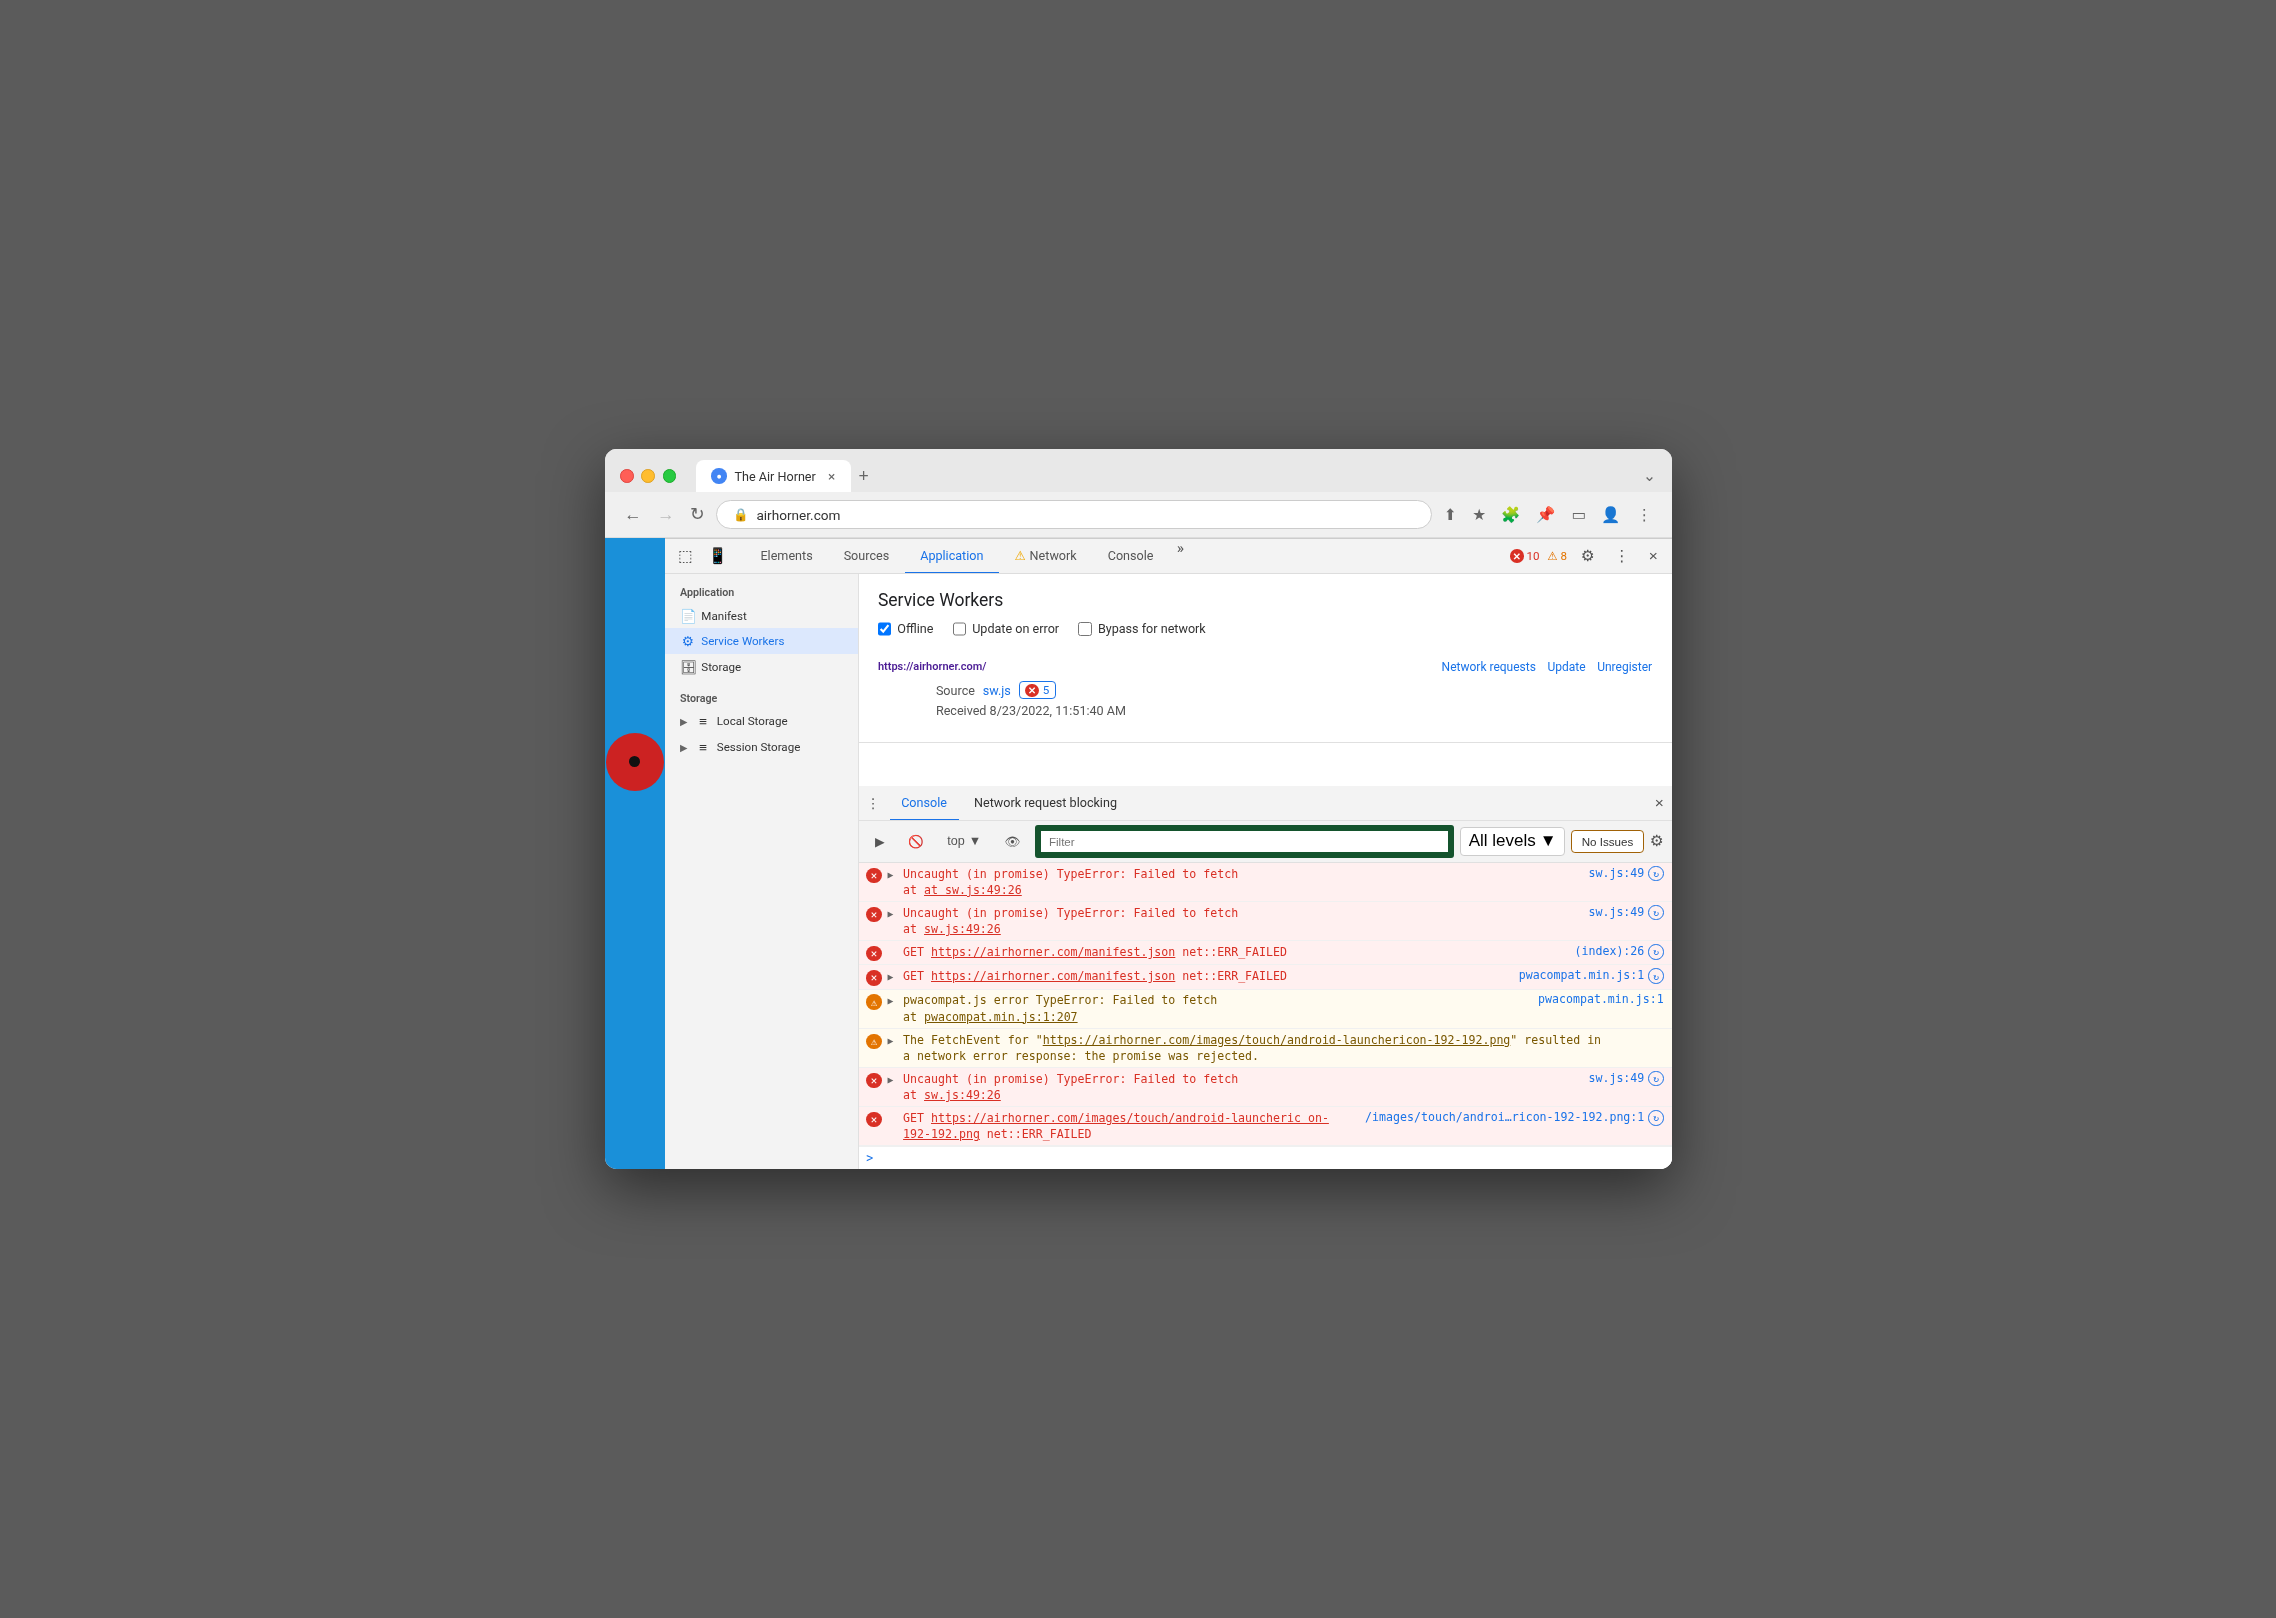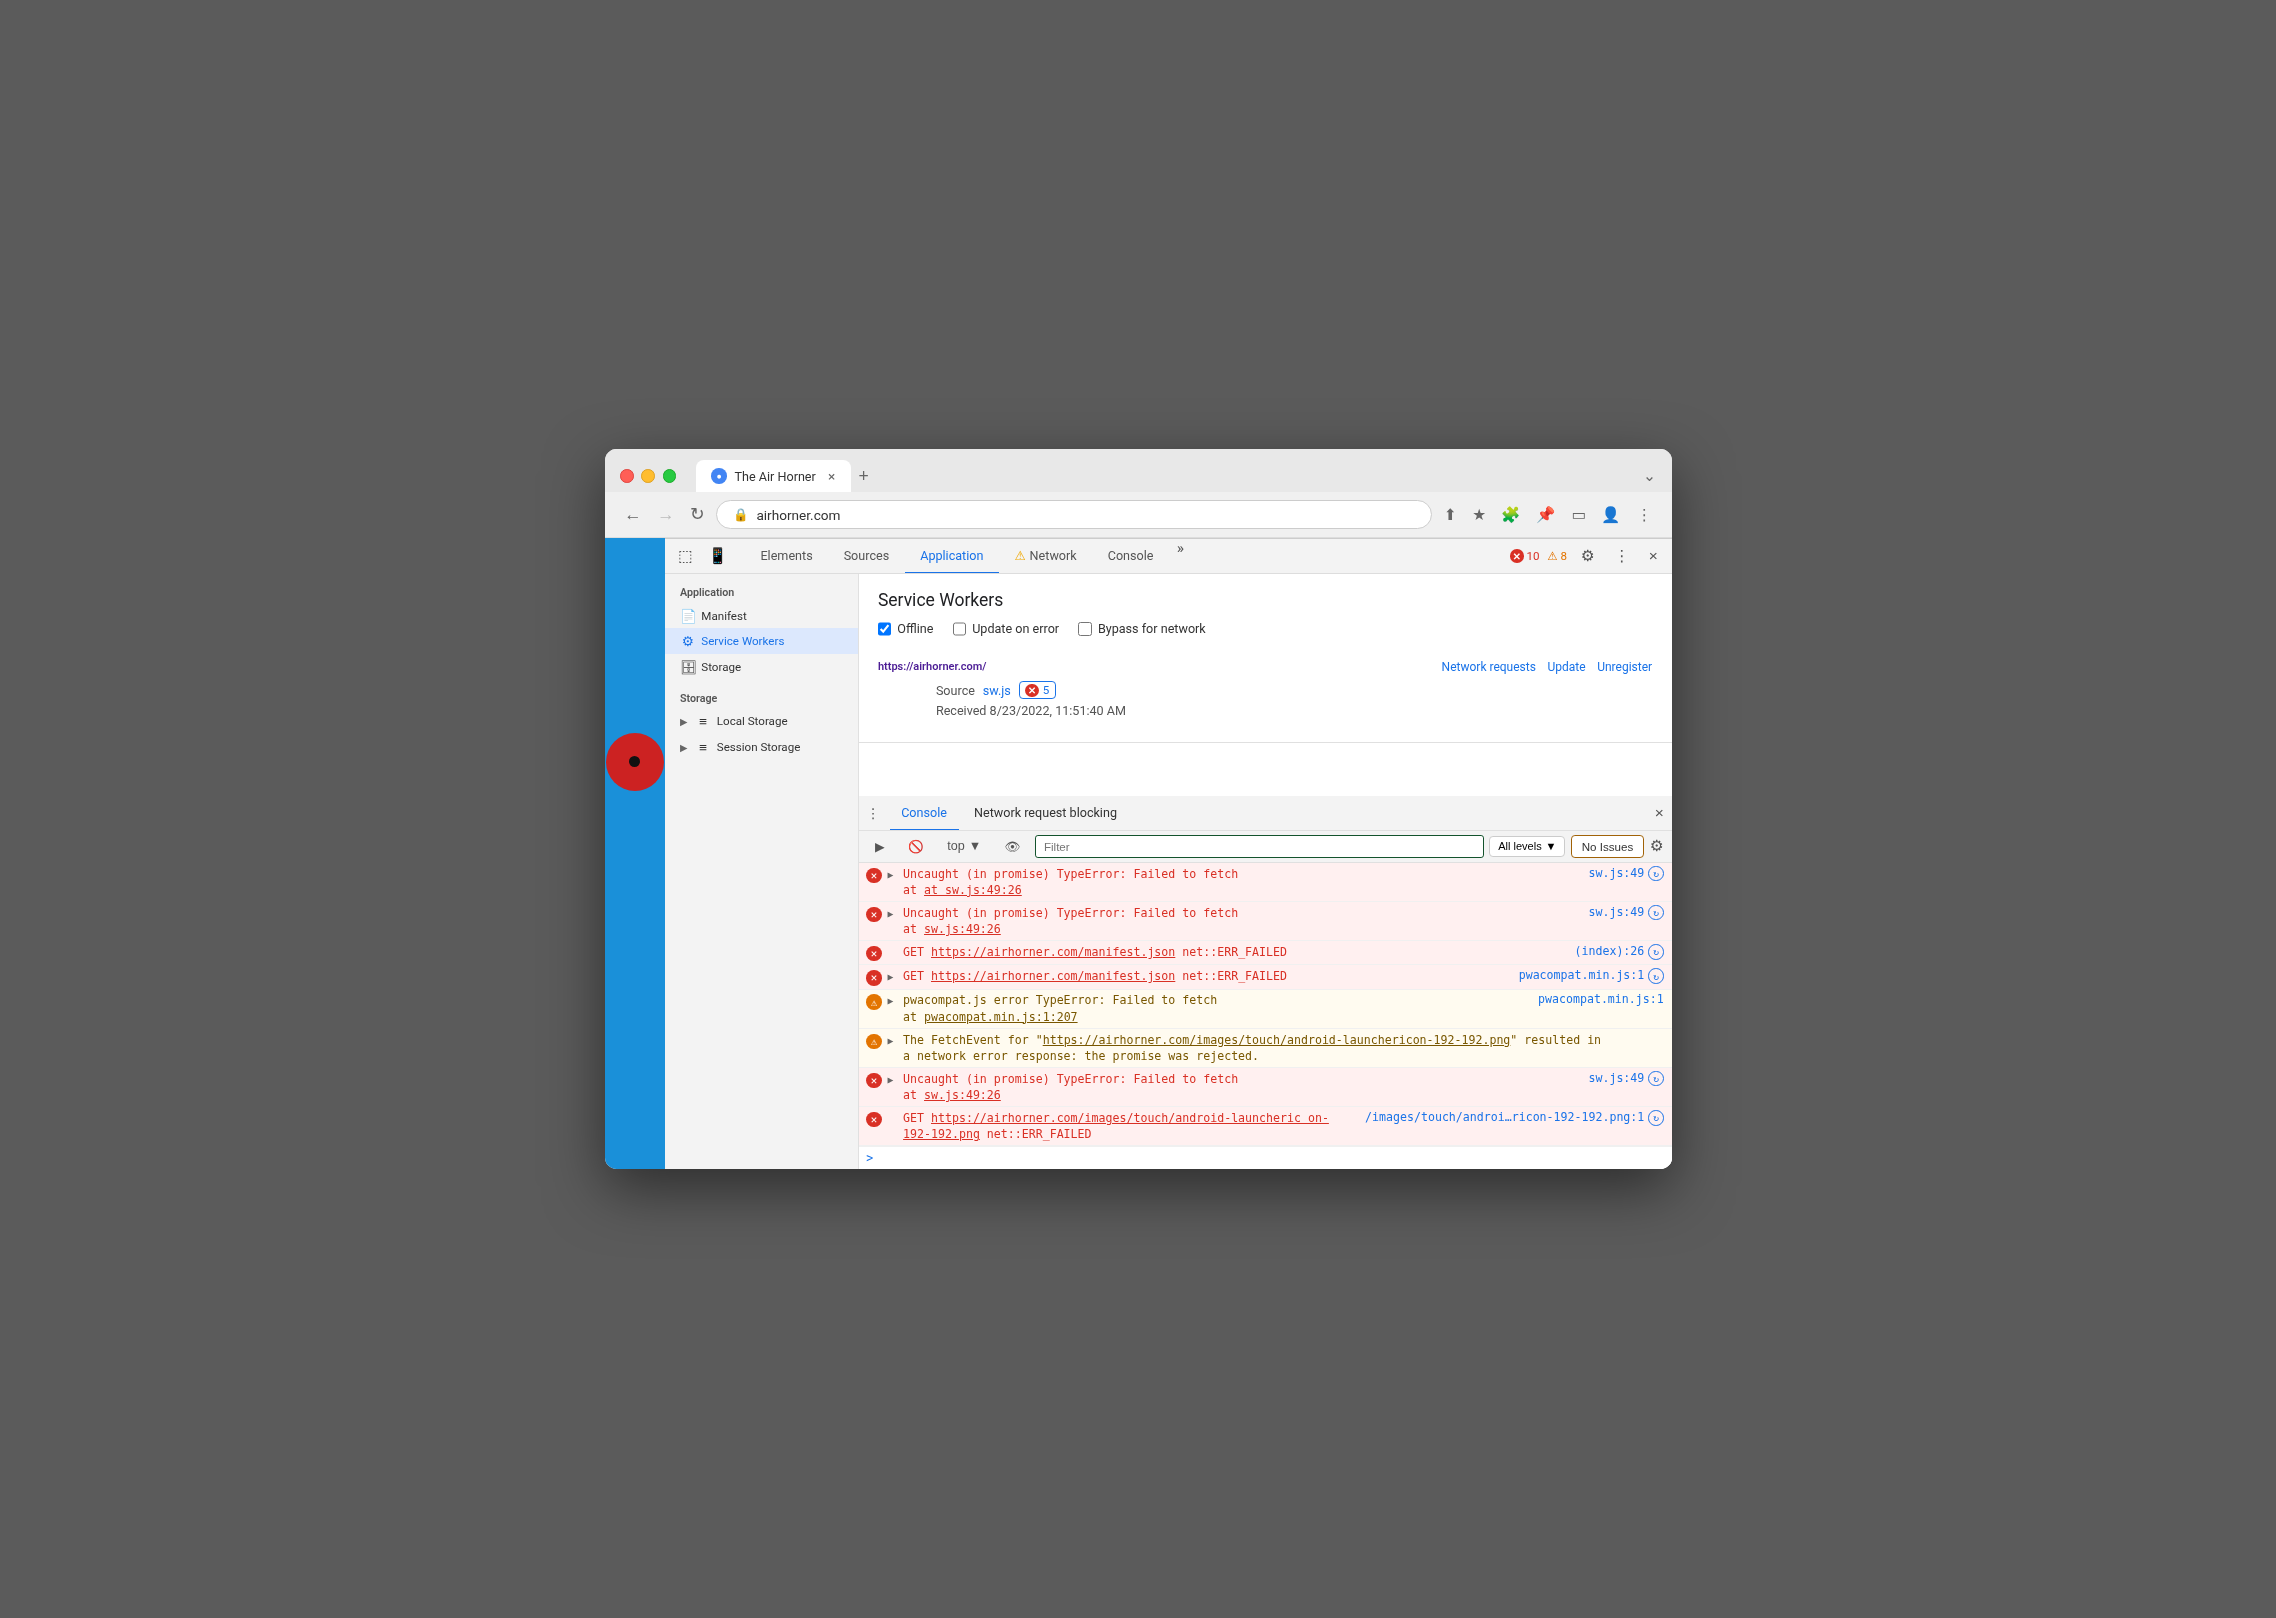--- a/index.html
+++ b/index.html
@@ -473,37 +473,37 @@
       font-size: 12.6px;
       color: #555;
       padding: 2.9px 7.8px;
       display: flex;
       align-items: center;
       gap: 3.9px;
     }
 
     .filter-input {
       flex: 1;
-      border: 1px solid #14532d;
+      border: 6px solid #14532d;
       border-radius: 2.9px;
       padding: 3.9px 7.8px;
       font-size: 11.6px;
       background: #fff;
       outline: none;
     }
 
     .all-levels-btn {
       display: flex;
       align-items: center;
       gap: 3.9px;
       padding: 3.9px 7.8px;
       border: 1px solid #ccc;
       border-radius: 3.9px;
       background: #fff;
-      font-size: 11px;
+      font-size: 17px;
       cursor: pointer;
     }
 
     .no-issues-btn {
       padding: 3.9px 9.7px;
       border: 1px solid #a16207;
       border-radius: 3.9px;
       background: #fff;
       font-size: 11.6px;
       cursor: pointer;

